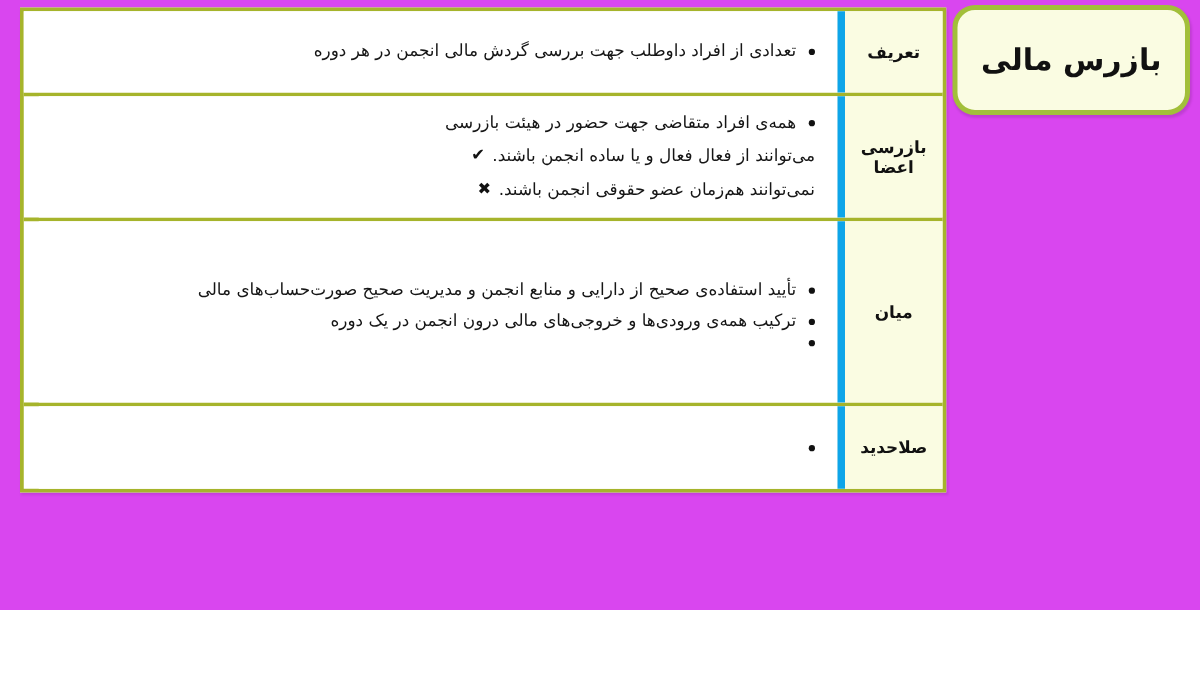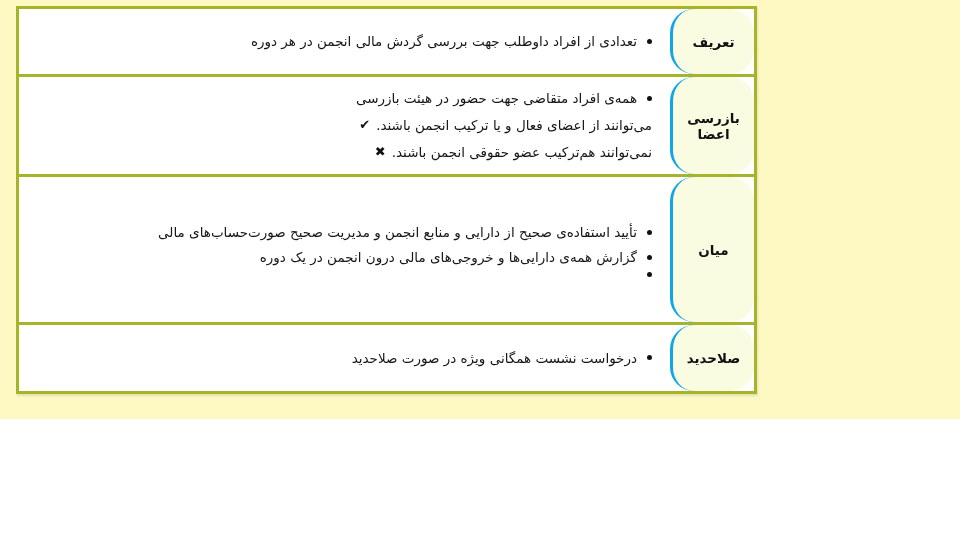--- a/index.html
+++ b/index.html
@@ -1,18 +1,18 @@
 <!DOCTYPE html>
 <html lang="fa"><head>
 <meta charset="utf-8">
 <style>
   * { margin:0; padding:0; box-sizing:border-box; }
   html,body { width:960px; height:540px; background:#ffffff; overflow:hidden;
               font-family:"DejaVu Sans", sans-serif; }
-  .stage { position:relative; width:960px; height:419px; background:#fef9c3; }
+  .stage { position:relative; width:960px; height:488px; background:#d946ef; }
 
   
   .title-box {
     position:absolute; left:762px; top:4px; width:190px; height:88px;
     background:#fafce2; border:4px solid #a2bf3a; border-radius:18px;
     display:flex; align-items:center; justify-content:center;
     box-shadow:1px 2px 2px rgba(0,0,0,0.12);
   }
   .title-box .title-text {
     font-size:24px; font-weight:bold; color:#111; direction:rtl;
@@ -32,21 +32,21 @@
     display:flex; flex-direction:column; justify-content:center;
     padding:6px 18px 6px 12px;
   }
   .cell-label {
     width:84px; background:#fafce2; border-left:0; border-right:0;
     display:flex; align-items:center; justify-content:center;
     direction:rtl; text-align:center; flex:none;
     border-left:none;
   }
   
-  .cell-label { border-left:3px solid #0ea5e9;border-radius:24px; }
+  .cell-label { border-left:6px solid #0ea5e9; }
   .cell-label .label-text { font-size:13.5px; font-weight:bold; color:#111; padding:4px 2px; }
 
   .row-def   .cell-content { min-height:65px; }
   .row-comp  .cell-content { min-height:97px; }
   .row-duty  .cell-content { min-height:145px; }
   .row-auth  .cell-content { min-height:66px; }
 
   .line {
     display:flex; align-items:baseline; justify-content:flex-start;
     font-size:13.5px; color:#151515; line-height:1.55; margin:3px 0;
@@ -81,60 +81,62 @@
       </div>
     </div>
 
     <div class="t-row row-comp">
       <div class="cell-content">
         <div class="line">
           <span class="bullet-dot"></span>
           <span class="txt">همه‌ی افراد متقاضی جهت حضور در هیئت بازرسی</span>
         </div>
         <div class="line">
-          <span class="txt">می‌توانند از اعضای فعال و یا ترکیب انجمن باشند.</span>
+          <span class="txt">می‌توانند از فعال فعال و یا ساده انجمن باشند.</span>
           <span class="mark">✔</span>
         </div>
         <div class="line">
-          <span class="txt">نمی‌توانند هم‌ترکیب عضو حقوقی انجمن باشند.</span>
+          <span class="txt">نمی‌توانند هم‌زمان عضو حقوقی انجمن باشند.</span>
           <span class="mark">✖</span>
         </div>
       </div>
       <div class="cell-label">
         <span class="label-text">بازرسی اعضا</span>
       </div>
     </div>
 
     <div class="t-row row-duty">
       <div class="cell-content">
         <div class="line">
           <span class="bullet-dot"></span>
           <span class="txt">تأیید استفاده‌ی صحیح از دارایی و منابع انجمن و مدیریت صحیح صورت‌حساب‌های مالی</span>
         </div>
         <div class="line">
           <span class="bullet-dot"></span>
-          <span class="txt">گزارش همه‌ی دارایی‌ها و خروجی‌های مالی درون انجمن در یک دوره</span>
+          <span class="txt">ترکیب همه‌ی ورودی‌ها و خروجی‌های مالی درون انجمن در یک دوره</span>
         </div>
         <div class="line">
           <span class="bullet-dot"></span>
         </div>
       </div>
       <div class="cell-label">
         <span class="label-text">میان</span>
       </div>
     </div>
 
     <div class="t-row row-auth">
       <div class="cell-content">
         <div class="line">
           <span class="bullet-dot"></span>
-          <span class="txt">درخواست نشست همگانی ویژه در صورت صلاحدید</span>
         </div>
       </div>
       <div class="cell-label">
         <span class="label-text">صلاحدید</span>
       </div>
     </div>
 
   </div>
 
+  <div class="title-box">
+    <span class="title-text">بازرس مالی</span>
+  </div>
 
 </div>
 
 </body></html>

